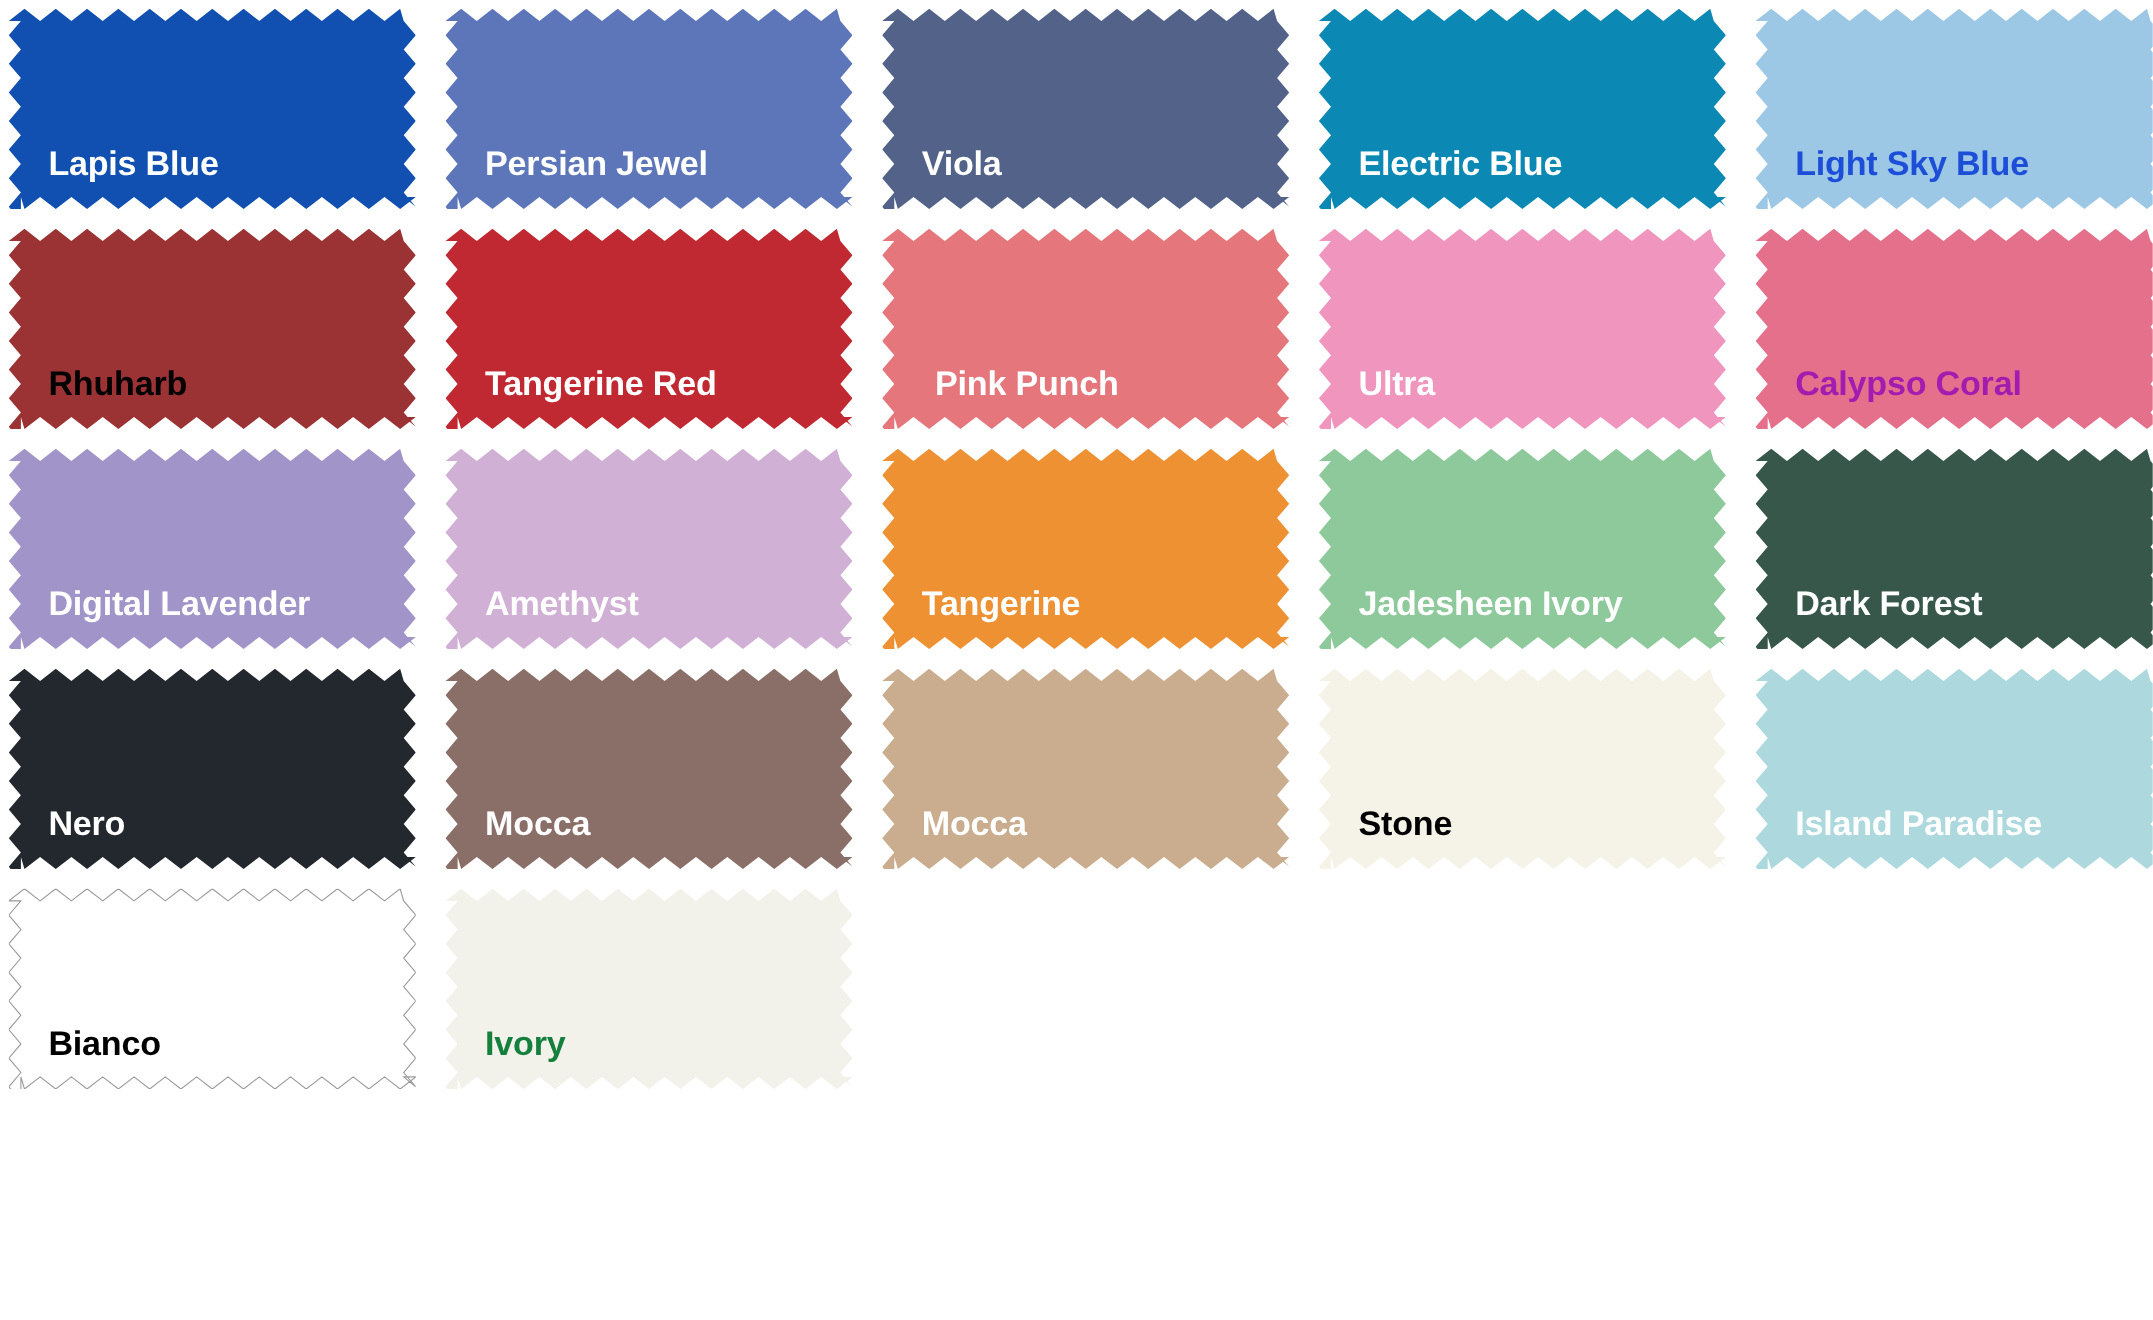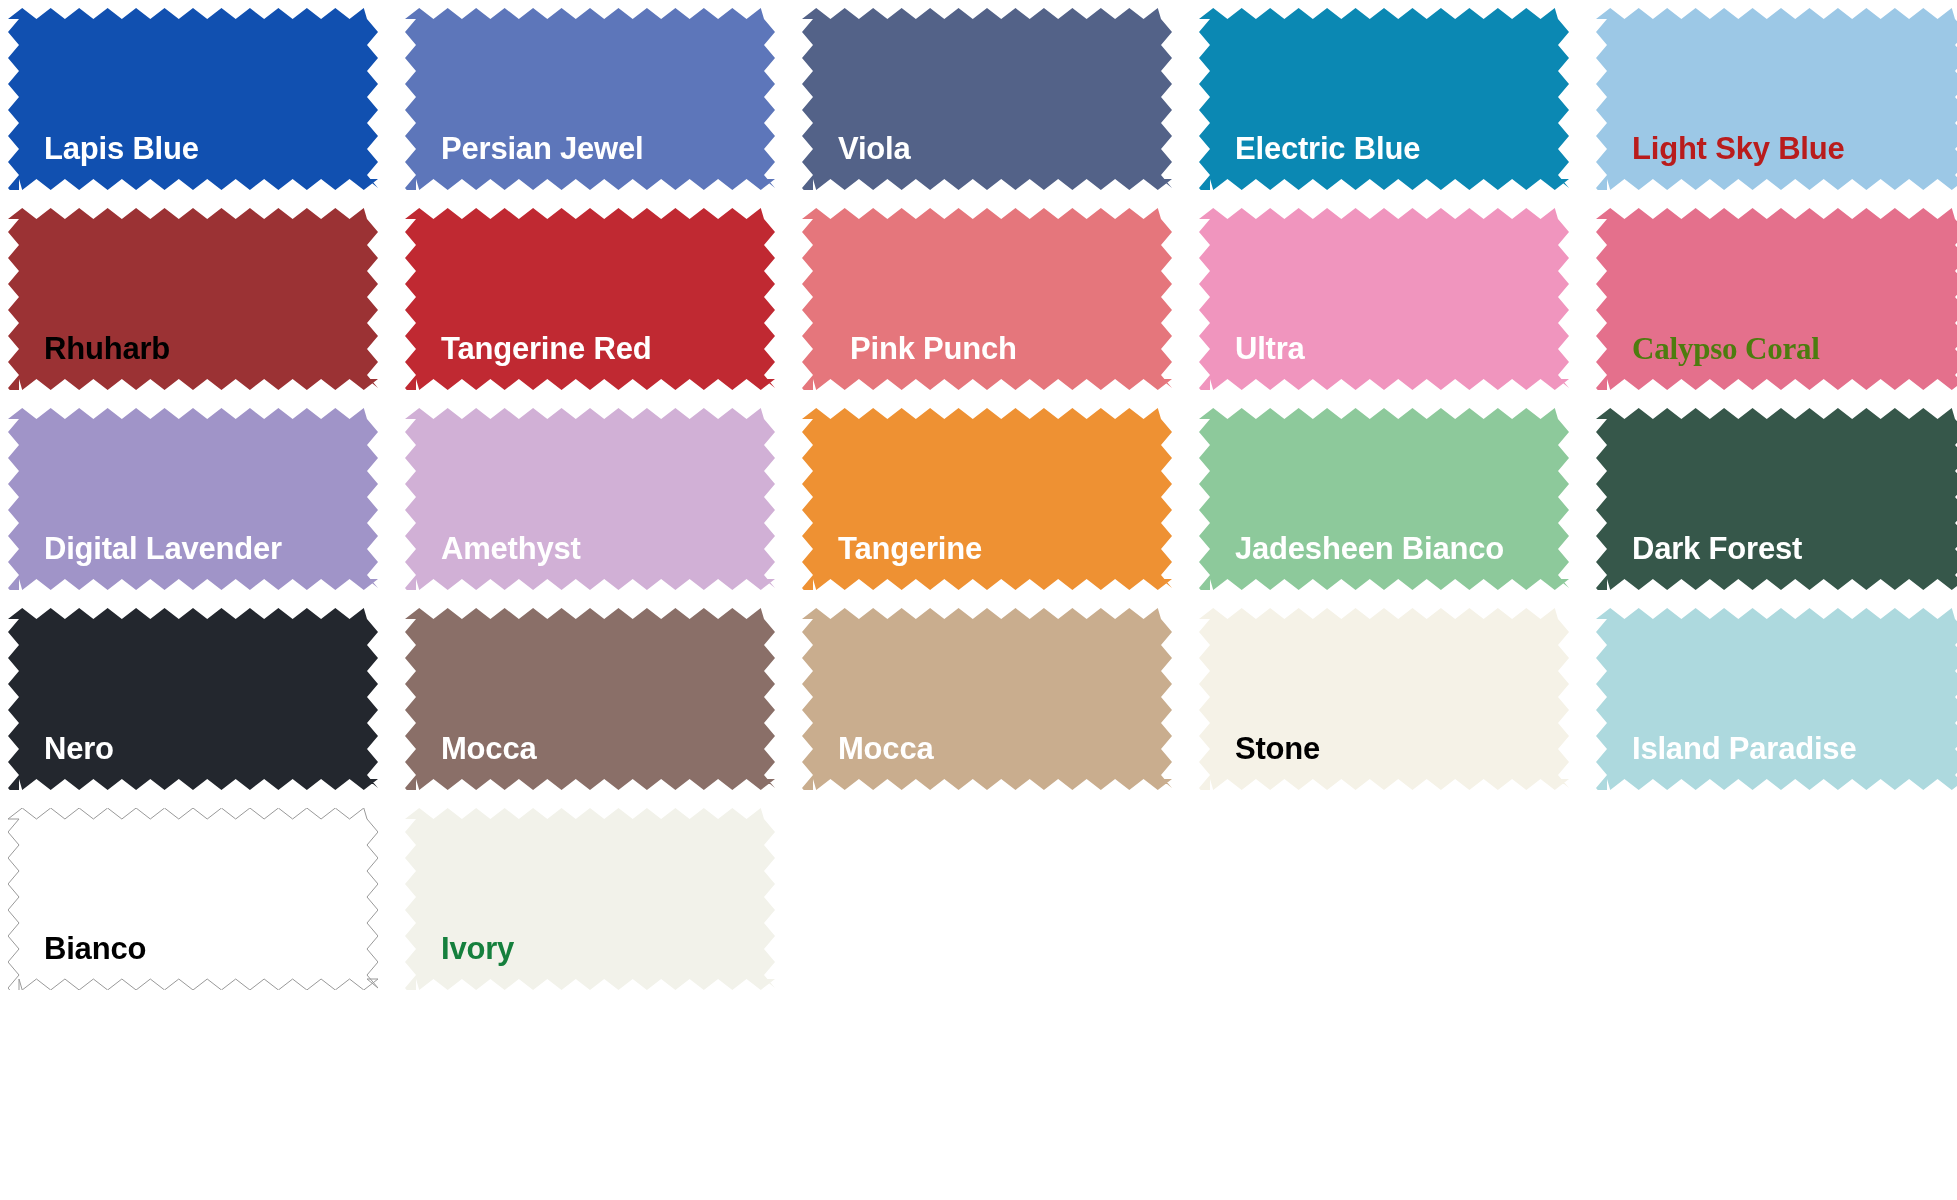--- a/index.html
+++ b/index.html
@@ -82,21 +82,21 @@
     <div class="swatch">
       <svg class="swatch-shape" viewBox="0 0 370 182" preserveAspectRatio="none">
         <polygon points="0.00,11.00 14.23,0.00 28.46,11.00 42.69,0.00 56.92,11.00 71.15,0.00 85.38,11.00 99.62,0.00 113.85,11.00 128.08,0.00 142.31,11.00 156.54,0.00 170.77,11.00 185.00,0.00 199.23,11.00 213.46,0.00 227.69,11.00 241.92,0.00 256.15,11.00 270.38,0.00 284.62,11.00 298.85,0.00 313.08,11.00 327.31,0.00 341.54,11.00 355.77,0.00 359.00,11.00 359.00,11.00 370.00,24.00 359.00,37.00 370.00,50.00 359.00,63.00 370.00,76.00 359.00,89.00 370.00,102.00 359.00,115.00 370.00,128.00 359.00,141.00 370.00,154.00 359.00,167.00 370.00,180.00 359.00,171.00 370.00,171.00 355.77,182.00 341.54,171.00 327.31,182.00 313.08,171.00 298.85,182.00 284.62,171.00 270.38,182.00 256.15,171.00 241.92,182.00 227.69,171.00 213.46,182.00 199.23,171.00 185.00,182.00 170.77,171.00 156.54,182.00 142.31,171.00 128.08,182.00 113.85,171.00 99.62,182.00 85.38,171.00 71.15,182.00 56.92,171.00 42.69,182.00 28.46,171.00 14.23,182.00 11.00,171.00 11.00,193.00 0.00,180.00 11.00,167.00 0.00,154.00 11.00,141.00 0.00,128.00 11.00,115.00 0.00,102.00 11.00,89.00 0.00,76.00 11.00,63.00 0.00,50.00 11.00,37.00 0.00,24.00 11.00,11.00" fill="#0B88B3"></polygon>
       </svg>
       <span class="swatch-label" style="color: rgb(255, 255, 255);">Electric Blue</span>
     </div>
     <div class="swatch">
       <svg class="swatch-shape" viewBox="0 0 370 182" preserveAspectRatio="none">
         <polygon points="0.00,11.00 14.23,0.00 28.46,11.00 42.69,0.00 56.92,11.00 71.15,0.00 85.38,11.00 99.62,0.00 113.85,11.00 128.08,0.00 142.31,11.00 156.54,0.00 170.77,11.00 185.00,0.00 199.23,11.00 213.46,0.00 227.69,11.00 241.92,0.00 256.15,11.00 270.38,0.00 284.62,11.00 298.85,0.00 313.08,11.00 327.31,0.00 341.54,11.00 355.77,0.00 359.00,11.00 359.00,11.00 370.00,24.00 359.00,37.00 370.00,50.00 359.00,63.00 370.00,76.00 359.00,89.00 370.00,102.00 359.00,115.00 370.00,128.00 359.00,141.00 370.00,154.00 359.00,167.00 370.00,180.00 359.00,171.00 370.00,171.00 355.77,182.00 341.54,171.00 327.31,182.00 313.08,171.00 298.85,182.00 284.62,171.00 270.38,182.00 256.15,171.00 241.92,182.00 227.69,171.00 213.46,182.00 199.23,171.00 185.00,182.00 170.77,171.00 156.54,182.00 142.31,171.00 128.08,182.00 113.85,171.00 99.62,182.00 85.38,171.00 71.15,182.00 56.92,171.00 42.69,182.00 28.46,171.00 14.23,182.00 11.00,171.00 11.00,193.00 0.00,180.00 11.00,167.00 0.00,154.00 11.00,141.00 0.00,128.00 11.00,115.00 0.00,102.00 11.00,89.00 0.00,76.00 11.00,63.00 0.00,50.00 11.00,37.00 0.00,24.00 11.00,11.00" fill="#9CC8E6"></polygon>
       </svg>
-      <span class="swatch-label" style="color: #b91c1c;">Light Sky Blue</span>
+      <span class="swatch-label" style="color: #1d4ed8;">Light Sky Blue</span>
     </div>
     <div class="swatch">
       <svg class="swatch-shape" viewBox="0 0 370 182" preserveAspectRatio="none">
         <polygon points="0.00,11.00 14.23,0.00 28.46,11.00 42.69,0.00 56.92,11.00 71.15,0.00 85.38,11.00 99.62,0.00 113.85,11.00 128.08,0.00 142.31,11.00 156.54,0.00 170.77,11.00 185.00,0.00 199.23,11.00 213.46,0.00 227.69,11.00 241.92,0.00 256.15,11.00 270.38,0.00 284.62,11.00 298.85,0.00 313.08,11.00 327.31,0.00 341.54,11.00 355.77,0.00 359.00,11.00 359.00,11.00 370.00,24.00 359.00,37.00 370.00,50.00 359.00,63.00 370.00,76.00 359.00,89.00 370.00,102.00 359.00,115.00 370.00,128.00 359.00,141.00 370.00,154.00 359.00,167.00 370.00,180.00 359.00,171.00 370.00,171.00 355.77,182.00 341.54,171.00 327.31,182.00 313.08,171.00 298.85,182.00 284.62,171.00 270.38,182.00 256.15,171.00 241.92,182.00 227.69,171.00 213.46,182.00 199.23,171.00 185.00,182.00 170.77,171.00 156.54,182.00 142.31,171.00 128.08,182.00 113.85,171.00 99.62,182.00 85.38,171.00 71.15,182.00 56.92,171.00 42.69,182.00 28.46,171.00 14.23,182.00 11.00,171.00 11.00,193.00 0.00,180.00 11.00,167.00 0.00,154.00 11.00,141.00 0.00,128.00 11.00,115.00 0.00,102.00 11.00,89.00 0.00,76.00 11.00,63.00 0.00,50.00 11.00,37.00 0.00,24.00 11.00,11.00" fill="#9B3234"></polygon>
       </svg>
       <span class="swatch-label" style="color: #000000;">Rhuharb</span>
     </div>
     <div class="swatch">
       <svg class="swatch-shape" viewBox="0 0 370 182" preserveAspectRatio="none">
         <polygon points="0.00,11.00 14.23,0.00 28.46,11.00 42.69,0.00 56.92,11.00 71.15,0.00 85.38,11.00 99.62,0.00 113.85,11.00 128.08,0.00 142.31,11.00 156.54,0.00 170.77,11.00 185.00,0.00 199.23,11.00 213.46,0.00 227.69,11.00 241.92,0.00 256.15,11.00 270.38,0.00 284.62,11.00 298.85,0.00 313.08,11.00 327.31,0.00 341.54,11.00 355.77,0.00 359.00,11.00 359.00,11.00 370.00,24.00 359.00,37.00 370.00,50.00 359.00,63.00 370.00,76.00 359.00,89.00 370.00,102.00 359.00,115.00 370.00,128.00 359.00,141.00 370.00,154.00 359.00,167.00 370.00,180.00 359.00,171.00 370.00,171.00 355.77,182.00 341.54,171.00 327.31,182.00 313.08,171.00 298.85,182.00 284.62,171.00 270.38,182.00 256.15,171.00 241.92,182.00 227.69,171.00 213.46,182.00 199.23,171.00 185.00,182.00 170.77,171.00 156.54,182.00 142.31,171.00 128.08,182.00 113.85,171.00 99.62,182.00 85.38,171.00 71.15,182.00 56.92,171.00 42.69,182.00 28.46,171.00 14.23,182.00 11.00,171.00 11.00,193.00 0.00,180.00 11.00,167.00 0.00,154.00 11.00,141.00 0.00,128.00 11.00,115.00 0.00,102.00 11.00,89.00 0.00,76.00 11.00,63.00 0.00,50.00 11.00,37.00 0.00,24.00 11.00,11.00" fill="#C02932"></polygon>
@@ -112,21 +112,21 @@
     <div class="swatch">
       <svg class="swatch-shape" viewBox="0 0 370 182" preserveAspectRatio="none">
         <polygon points="0.00,11.00 14.23,0.00 28.46,11.00 42.69,0.00 56.92,11.00 71.15,0.00 85.38,11.00 99.62,0.00 113.85,11.00 128.08,0.00 142.31,11.00 156.54,0.00 170.77,11.00 185.00,0.00 199.23,11.00 213.46,0.00 227.69,11.00 241.92,0.00 256.15,11.00 270.38,0.00 284.62,11.00 298.85,0.00 313.08,11.00 327.31,0.00 341.54,11.00 355.77,0.00 359.00,11.00 359.00,11.00 370.00,24.00 359.00,37.00 370.00,50.00 359.00,63.00 370.00,76.00 359.00,89.00 370.00,102.00 359.00,115.00 370.00,128.00 359.00,141.00 370.00,154.00 359.00,167.00 370.00,180.00 359.00,171.00 370.00,171.00 355.77,182.00 341.54,171.00 327.31,182.00 313.08,171.00 298.85,182.00 284.62,171.00 270.38,182.00 256.15,171.00 241.92,182.00 227.69,171.00 213.46,182.00 199.23,171.00 185.00,182.00 170.77,171.00 156.54,182.00 142.31,171.00 128.08,182.00 113.85,171.00 99.62,182.00 85.38,171.00 71.15,182.00 56.92,171.00 42.69,182.00 28.46,171.00 14.23,182.00 11.00,171.00 11.00,193.00 0.00,180.00 11.00,167.00 0.00,154.00 11.00,141.00 0.00,128.00 11.00,115.00 0.00,102.00 11.00,89.00 0.00,76.00 11.00,63.00 0.00,50.00 11.00,37.00 0.00,24.00 11.00,11.00" fill="#F095BE"></polygon>
       </svg>
       <span class="swatch-label" style="color: rgb(255, 255, 255);">Ultra</span>
     </div>
     <div class="swatch">
       <svg class="swatch-shape" viewBox="0 0 370 182" preserveAspectRatio="none">
         <polygon points="0.00,11.00 14.23,0.00 28.46,11.00 42.69,0.00 56.92,11.00 71.15,0.00 85.38,11.00 99.62,0.00 113.85,11.00 128.08,0.00 142.31,11.00 156.54,0.00 170.77,11.00 185.00,0.00 199.23,11.00 213.46,0.00 227.69,11.00 241.92,0.00 256.15,11.00 270.38,0.00 284.62,11.00 298.85,0.00 313.08,11.00 327.31,0.00 341.54,11.00 355.77,0.00 359.00,11.00 359.00,11.00 370.00,24.00 359.00,37.00 370.00,50.00 359.00,63.00 370.00,76.00 359.00,89.00 370.00,102.00 359.00,115.00 370.00,128.00 359.00,141.00 370.00,154.00 359.00,167.00 370.00,180.00 359.00,171.00 370.00,171.00 355.77,182.00 341.54,171.00 327.31,182.00 313.08,171.00 298.85,182.00 284.62,171.00 270.38,182.00 256.15,171.00 241.92,182.00 227.69,171.00 213.46,182.00 199.23,171.00 185.00,182.00 170.77,171.00 156.54,182.00 142.31,171.00 128.08,182.00 113.85,171.00 99.62,182.00 85.38,171.00 71.15,182.00 56.92,171.00 42.69,182.00 28.46,171.00 14.23,182.00 11.00,171.00 11.00,193.00 0.00,180.00 11.00,167.00 0.00,154.00 11.00,141.00 0.00,128.00 11.00,115.00 0.00,102.00 11.00,89.00 0.00,76.00 11.00,63.00 0.00,50.00 11.00,37.00 0.00,24.00 11.00,11.00" fill="#E4708C"></polygon>
       </svg>
-      <span class="swatch-label" style="color: #4d7c0f; font-family: Liberation Serif, serif;">Calypso Coral</span>
+      <span class="swatch-label" style="color: #a21caf;">Calypso Coral</span>
     </div>
     <div class="swatch">
       <svg class="swatch-shape" viewBox="0 0 370 182" preserveAspectRatio="none">
         <polygon points="0.00,11.00 14.23,0.00 28.46,11.00 42.69,0.00 56.92,11.00 71.15,0.00 85.38,11.00 99.62,0.00 113.85,11.00 128.08,0.00 142.31,11.00 156.54,0.00 170.77,11.00 185.00,0.00 199.23,11.00 213.46,0.00 227.69,11.00 241.92,0.00 256.15,11.00 270.38,0.00 284.62,11.00 298.85,0.00 313.08,11.00 327.31,0.00 341.54,11.00 355.77,0.00 359.00,11.00 359.00,11.00 370.00,24.00 359.00,37.00 370.00,50.00 359.00,63.00 370.00,76.00 359.00,89.00 370.00,102.00 359.00,115.00 370.00,128.00 359.00,141.00 370.00,154.00 359.00,167.00 370.00,180.00 359.00,171.00 370.00,171.00 355.77,182.00 341.54,171.00 327.31,182.00 313.08,171.00 298.85,182.00 284.62,171.00 270.38,182.00 256.15,171.00 241.92,182.00 227.69,171.00 213.46,182.00 199.23,171.00 185.00,182.00 170.77,171.00 156.54,182.00 142.31,171.00 128.08,182.00 113.85,171.00 99.62,182.00 85.38,171.00 71.15,182.00 56.92,171.00 42.69,182.00 28.46,171.00 14.23,182.00 11.00,171.00 11.00,193.00 0.00,180.00 11.00,167.00 0.00,154.00 11.00,141.00 0.00,128.00 11.00,115.00 0.00,102.00 11.00,89.00 0.00,76.00 11.00,63.00 0.00,50.00 11.00,37.00 0.00,24.00 11.00,11.00" fill="#A094C8"></polygon>
       </svg>
       <span class="swatch-label" style="color: rgb(255, 255, 255);">Digital Lavender</span>
     </div>
     <div class="swatch">
       <svg class="swatch-shape" viewBox="0 0 370 182" preserveAspectRatio="none">
         <polygon points="0.00,11.00 14.23,0.00 28.46,11.00 42.69,0.00 56.92,11.00 71.15,0.00 85.38,11.00 99.62,0.00 113.85,11.00 128.08,0.00 142.31,11.00 156.54,0.00 170.77,11.00 185.00,0.00 199.23,11.00 213.46,0.00 227.69,11.00 241.92,0.00 256.15,11.00 270.38,0.00 284.62,11.00 298.85,0.00 313.08,11.00 327.31,0.00 341.54,11.00 355.77,0.00 359.00,11.00 359.00,11.00 370.00,24.00 359.00,37.00 370.00,50.00 359.00,63.00 370.00,76.00 359.00,89.00 370.00,102.00 359.00,115.00 370.00,128.00 359.00,141.00 370.00,154.00 359.00,167.00 370.00,180.00 359.00,171.00 370.00,171.00 355.77,182.00 341.54,171.00 327.31,182.00 313.08,171.00 298.85,182.00 284.62,171.00 270.38,182.00 256.15,171.00 241.92,182.00 227.69,171.00 213.46,182.00 199.23,171.00 185.00,182.00 170.77,171.00 156.54,182.00 142.31,171.00 128.08,182.00 113.85,171.00 99.62,182.00 85.38,171.00 71.15,182.00 56.92,171.00 42.69,182.00 28.46,171.00 14.23,182.00 11.00,171.00 11.00,193.00 0.00,180.00 11.00,167.00 0.00,154.00 11.00,141.00 0.00,128.00 11.00,115.00 0.00,102.00 11.00,89.00 0.00,76.00 11.00,63.00 0.00,50.00 11.00,37.00 0.00,24.00 11.00,11.00" fill="#D1B0D6"></polygon>
@@ -136,21 +136,21 @@
     <div class="swatch">
       <svg class="swatch-shape" viewBox="0 0 370 182" preserveAspectRatio="none">
         <polygon points="0.00,11.00 14.23,0.00 28.46,11.00 42.69,0.00 56.92,11.00 71.15,0.00 85.38,11.00 99.62,0.00 113.85,11.00 128.08,0.00 142.31,11.00 156.54,0.00 170.77,11.00 185.00,0.00 199.23,11.00 213.46,0.00 227.69,11.00 241.92,0.00 256.15,11.00 270.38,0.00 284.62,11.00 298.85,0.00 313.08,11.00 327.31,0.00 341.54,11.00 355.77,0.00 359.00,11.00 359.00,11.00 370.00,24.00 359.00,37.00 370.00,50.00 359.00,63.00 370.00,76.00 359.00,89.00 370.00,102.00 359.00,115.00 370.00,128.00 359.00,141.00 370.00,154.00 359.00,167.00 370.00,180.00 359.00,171.00 370.00,171.00 355.77,182.00 341.54,171.00 327.31,182.00 313.08,171.00 298.85,182.00 284.62,171.00 270.38,182.00 256.15,171.00 241.92,182.00 227.69,171.00 213.46,182.00 199.23,171.00 185.00,182.00 170.77,171.00 156.54,182.00 142.31,171.00 128.08,182.00 113.85,171.00 99.62,182.00 85.38,171.00 71.15,182.00 56.92,171.00 42.69,182.00 28.46,171.00 14.23,182.00 11.00,171.00 11.00,193.00 0.00,180.00 11.00,167.00 0.00,154.00 11.00,141.00 0.00,128.00 11.00,115.00 0.00,102.00 11.00,89.00 0.00,76.00 11.00,63.00 0.00,50.00 11.00,37.00 0.00,24.00 11.00,11.00" fill="#EE9133"></polygon>
       </svg>
       <span class="swatch-label" style="color: rgb(255, 255, 255);">Tangerine</span>
     </div>
     <div class="swatch">
       <svg class="swatch-shape" viewBox="0 0 370 182" preserveAspectRatio="none">
         <polygon points="0.00,11.00 14.23,0.00 28.46,11.00 42.69,0.00 56.92,11.00 71.15,0.00 85.38,11.00 99.62,0.00 113.85,11.00 128.08,0.00 142.31,11.00 156.54,0.00 170.77,11.00 185.00,0.00 199.23,11.00 213.46,0.00 227.69,11.00 241.92,0.00 256.15,11.00 270.38,0.00 284.62,11.00 298.85,0.00 313.08,11.00 327.31,0.00 341.54,11.00 355.77,0.00 359.00,11.00 359.00,11.00 370.00,24.00 359.00,37.00 370.00,50.00 359.00,63.00 370.00,76.00 359.00,89.00 370.00,102.00 359.00,115.00 370.00,128.00 359.00,141.00 370.00,154.00 359.00,167.00 370.00,180.00 359.00,171.00 370.00,171.00 355.77,182.00 341.54,171.00 327.31,182.00 313.08,171.00 298.85,182.00 284.62,171.00 270.38,182.00 256.15,171.00 241.92,182.00 227.69,171.00 213.46,182.00 199.23,171.00 185.00,182.00 170.77,171.00 156.54,182.00 142.31,171.00 128.08,182.00 113.85,171.00 99.62,182.00 85.38,171.00 71.15,182.00 56.92,171.00 42.69,182.00 28.46,171.00 14.23,182.00 11.00,171.00 11.00,193.00 0.00,180.00 11.00,167.00 0.00,154.00 11.00,141.00 0.00,128.00 11.00,115.00 0.00,102.00 11.00,89.00 0.00,76.00 11.00,63.00 0.00,50.00 11.00,37.00 0.00,24.00 11.00,11.00" fill="#8DC99B"></polygon>
       </svg>
-      <span class="swatch-label" style="color: rgb(255, 255, 255);">Jadesheen Bianco</span>
+      <span class="swatch-label" style="color: rgb(255, 255, 255);">Jadesheen Ivory</span>
     </div>
     <div class="swatch">
       <svg class="swatch-shape" viewBox="0 0 370 182" preserveAspectRatio="none">
         <polygon points="0.00,11.00 14.23,0.00 28.46,11.00 42.69,0.00 56.92,11.00 71.15,0.00 85.38,11.00 99.62,0.00 113.85,11.00 128.08,0.00 142.31,11.00 156.54,0.00 170.77,11.00 185.00,0.00 199.23,11.00 213.46,0.00 227.69,11.00 241.92,0.00 256.15,11.00 270.38,0.00 284.62,11.00 298.85,0.00 313.08,11.00 327.31,0.00 341.54,11.00 355.77,0.00 359.00,11.00 359.00,11.00 370.00,24.00 359.00,37.00 370.00,50.00 359.00,63.00 370.00,76.00 359.00,89.00 370.00,102.00 359.00,115.00 370.00,128.00 359.00,141.00 370.00,154.00 359.00,167.00 370.00,180.00 359.00,171.00 370.00,171.00 355.77,182.00 341.54,171.00 327.31,182.00 313.08,171.00 298.85,182.00 284.62,171.00 270.38,182.00 256.15,171.00 241.92,182.00 227.69,171.00 213.46,182.00 199.23,171.00 185.00,182.00 170.77,171.00 156.54,182.00 142.31,171.00 128.08,182.00 113.85,171.00 99.62,182.00 85.38,171.00 71.15,182.00 56.92,171.00 42.69,182.00 28.46,171.00 14.23,182.00 11.00,171.00 11.00,193.00 0.00,180.00 11.00,167.00 0.00,154.00 11.00,141.00 0.00,128.00 11.00,115.00 0.00,102.00 11.00,89.00 0.00,76.00 11.00,63.00 0.00,50.00 11.00,37.00 0.00,24.00 11.00,11.00" fill="#36574A"></polygon>
       </svg>
       <span class="swatch-label" style="color: rgb(255, 255, 255);">Dark Forest</span>
     </div>
     <div class="swatch">
       <svg class="swatch-shape" viewBox="0 0 370 182" preserveAspectRatio="none">
         <polygon points="0.00,11.00 14.23,0.00 28.46,11.00 42.69,0.00 56.92,11.00 71.15,0.00 85.38,11.00 99.62,0.00 113.85,11.00 128.08,0.00 142.31,11.00 156.54,0.00 170.77,11.00 185.00,0.00 199.23,11.00 213.46,0.00 227.69,11.00 241.92,0.00 256.15,11.00 270.38,0.00 284.62,11.00 298.85,0.00 313.08,11.00 327.31,0.00 341.54,11.00 355.77,0.00 359.00,11.00 359.00,11.00 370.00,24.00 359.00,37.00 370.00,50.00 359.00,63.00 370.00,76.00 359.00,89.00 370.00,102.00 359.00,115.00 370.00,128.00 359.00,141.00 370.00,154.00 359.00,167.00 370.00,180.00 359.00,171.00 370.00,171.00 355.77,182.00 341.54,171.00 327.31,182.00 313.08,171.00 298.85,182.00 284.62,171.00 270.38,182.00 256.15,171.00 241.92,182.00 227.69,171.00 213.46,182.00 199.23,171.00 185.00,182.00 170.77,171.00 156.54,182.00 142.31,171.00 128.08,182.00 113.85,171.00 99.62,182.00 85.38,171.00 71.15,182.00 56.92,171.00 42.69,182.00 28.46,171.00 14.23,182.00 11.00,171.00 11.00,193.00 0.00,180.00 11.00,167.00 0.00,154.00 11.00,141.00 0.00,128.00 11.00,115.00 0.00,102.00 11.00,89.00 0.00,76.00 11.00,63.00 0.00,50.00 11.00,37.00 0.00,24.00 11.00,11.00" fill="#23272E"></polygon>

